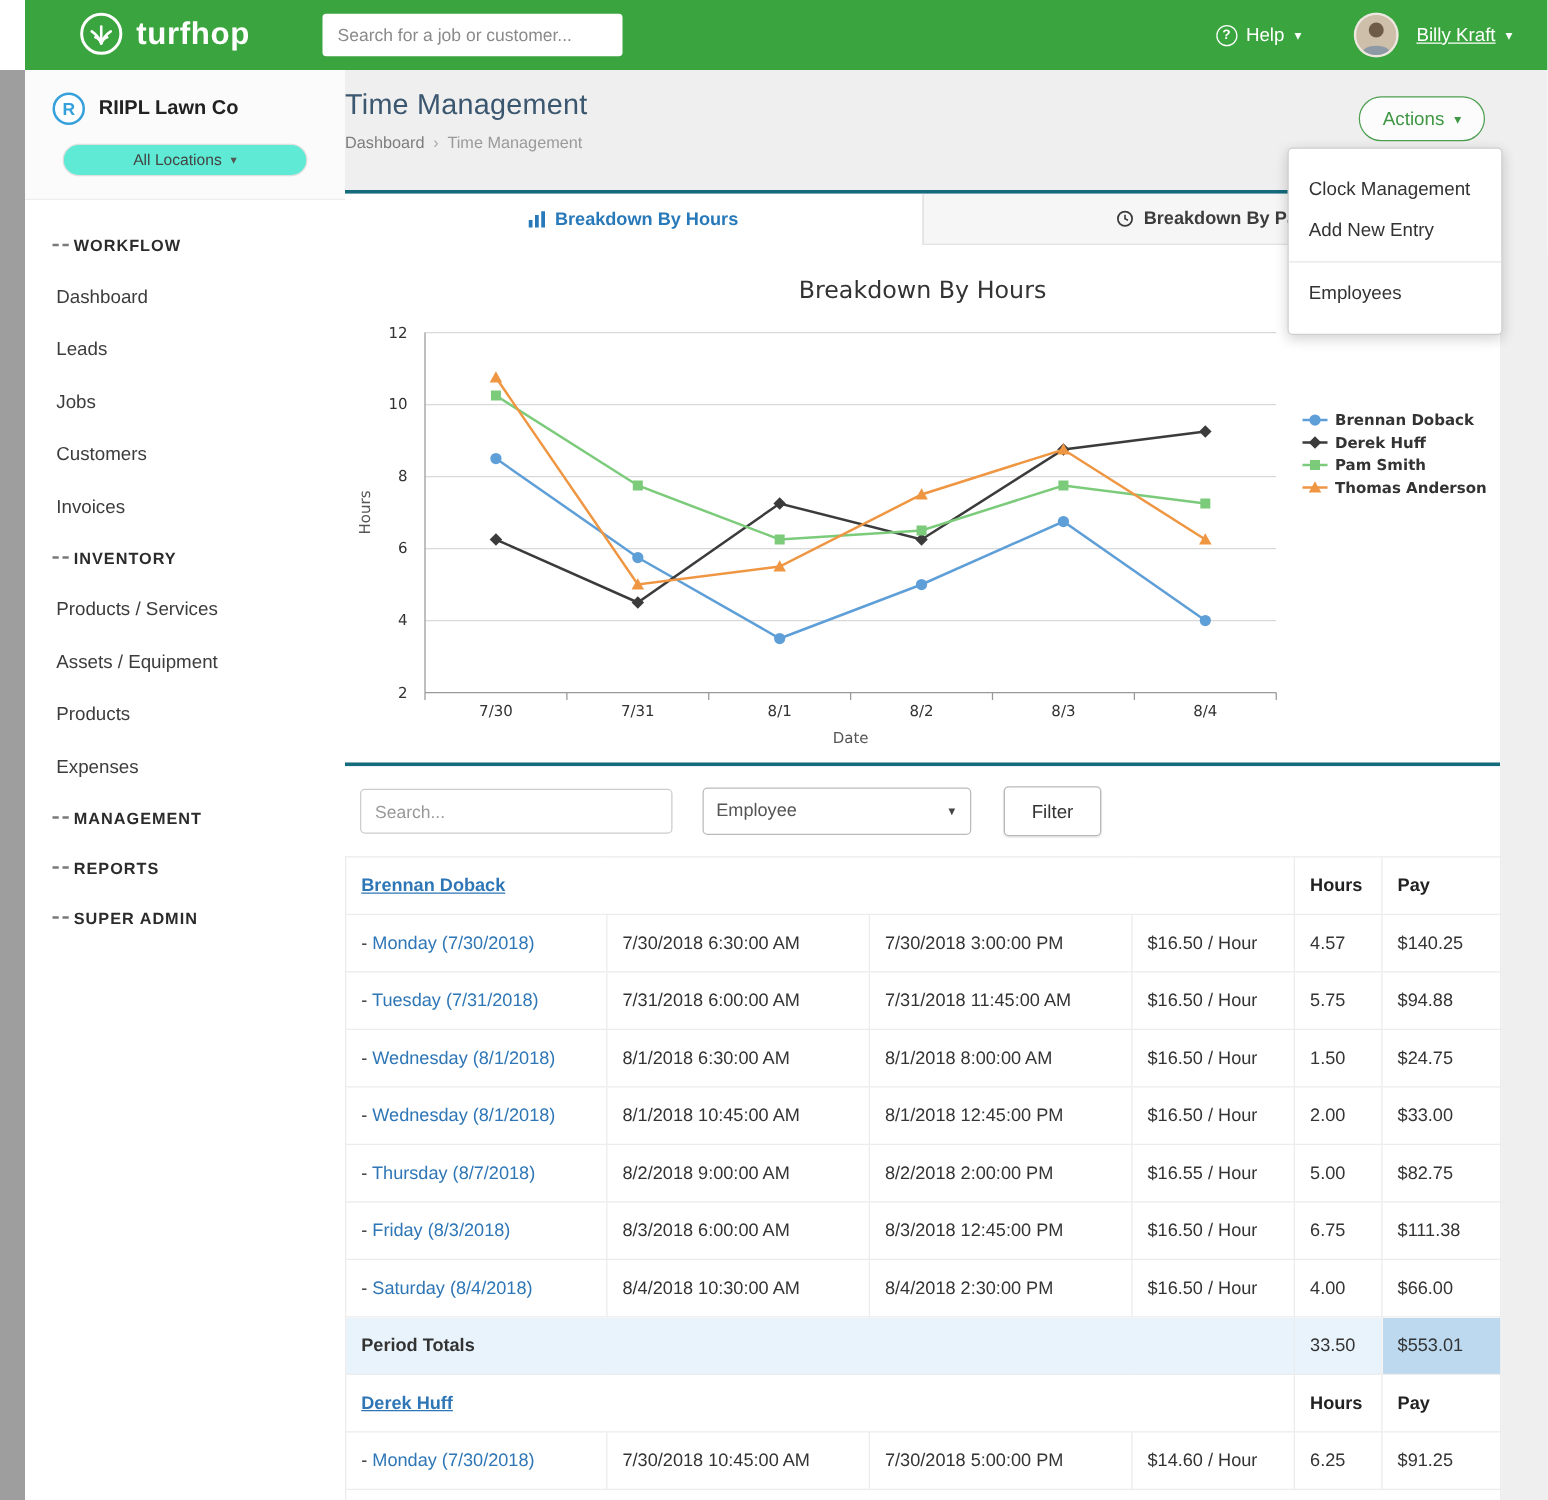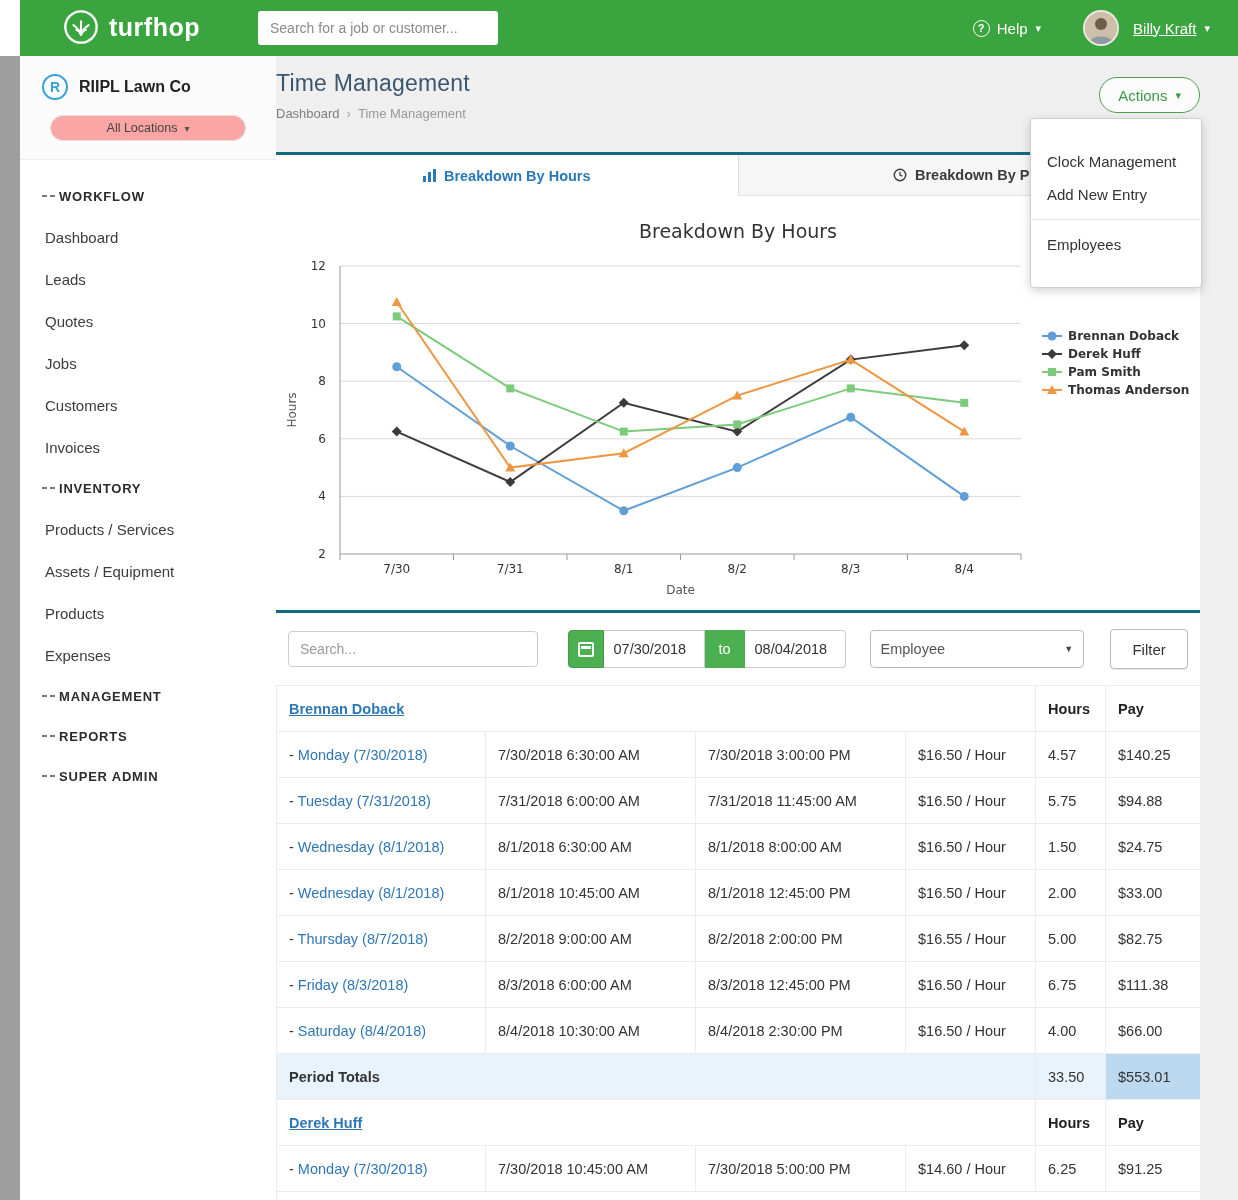--- a/index.html
+++ b/index.html
@@ -20,37 +20,37 @@
   .avatar{width:36px;height:36px;border-radius:50%;overflow:hidden;background:#d8cbb8;border:2px solid rgba(255,255,255,.55);margin-right:14px;cursor:pointer;flex:none;}
   .user-name{font-size:15px;cursor:pointer;text-decoration:underline;}
 
   
   .left-strip{position:absolute;left:0;top:56px;width:20px;height:1144px;background:#9e9e9e;}
   .sidebar{position:absolute;left:20px;top:56px;width:256px;height:1144px;background:#fff;}
   .side-top{background:#fbfbfb;border-bottom:1px solid #eee;padding:18px 0 16px 0;height:104px;}
   .company-row{display:flex;align-items:center;padding-left:22px;}
   .r-badge{width:26px;height:26px;border:2px solid #35a0dc;border-radius:50%;color:#35a0dc;font-weight:bold;font-size:14px;display:flex;align-items:center;justify-content:center;background:#fff;flex:none;}
   .company-name{font-size:16px;font-weight:600;color:#222;margin-left:11px;}
-  .loc-pill{margin:15px auto 0;width:196px;height:26px;background:#fca5a5;border:1px solid #e0e0e0;border-radius:13px;display:flex;align-items:center;justify-content:center;font-size:12.5px;color:#444;cursor:pointer;}
+  .loc-pill{margin:15px auto 0;width:196px;height:26px;background:#5eead4;border:1px solid #e0e0e0;border-radius:13px;display:flex;align-items:center;justify-content:center;font-size:12.5px;color:#444;cursor:pointer;}
   .loc-pill .caret{color:#555;margin-left:7px;font-size:10px;}
   .side-nav{padding-top:16px;}
   .nav-section{height:40px;display:flex;align-items:center;padding-left:22px;font-size:13px;font-weight:bold;letter-spacing:.8px;color:#2b2b2b;}
   .dash-icon{display:inline-block;width:5px;height:2px;background:#7a7a7a;box-shadow:8px 0 0 #7a7a7a;margin-right:12px;}
   .nav-item{height:42px;display:flex;align-items:center;padding-left:25px;font-size:15px;color:#3c3c3c;cursor:pointer;}
 
   
   .main{position:absolute;left:276px;top:56px;width:962px;height:1144px;background:#efefef;overflow:hidden;}
   .page-header{position:relative;height:96px;}
   .page-title{font-size:23px;font-weight:500;color:#3b566f;padding-top:14px;letter-spacing:.2px;}
   .breadcrumb{margin-top:9px;font-size:13px;color:#9a9a9a;}
   .breadcrumb a{color:#7d7d7d;text-decoration:none;cursor:pointer;}
   .crumb-sep{margin:0 7px;color:#aaa;}
-  .actions-btn{position:absolute;right:38px;top:21px;height:36px;padding:0 18px;background:#fcfcfc;border:1px solid #4c9f50;border-radius:18px;color:#3f9643;font-size:15px;display:flex;align-items:center;cursor:pointer;font-family:"Liberation Sans",sans-serif;}
+  .actions-btn{position:absolute;right:50px;top:21px;height:36px;padding:0 18px;background:#fcfcfc;border:1px solid #4c9f50;border-radius:18px;color:#3f9643;font-size:15px;display:flex;align-items:center;cursor:pointer;font-family:"Liberation Sans",sans-serif;}
   .actions-btn .caret{color:#3f9643;}
-  .actions-menu{position:absolute;right:36px;top:62px;width:172px;background:#fff;border:1px solid #cfcfcf;border-radius:4px;box-shadow:0 3px 10px rgba(0,0,0,.18);padding:26px 0;z-index:50;}
+  .actions-menu{position:absolute;right:36px;top:62px;width:172px;background:#fff;border:1px solid #cfcfcf;border-radius:4px;box-shadow:0 3px 10px rgba(0,0,0,.18);padding:16px 0;z-index:50;}
   .menu-item{height:33px;display:flex;align-items:center;padding:0 16px;font-size:15px;color:#333;cursor:pointer;white-space:nowrap;}
   .menu-divider{height:1px;background:#e5e5e5;margin:8px 0;}
 
   
   .tabs{width:924px;height:44px;display:flex;border-top:3px solid #136b7c;}
   .tab{flex:1;display:flex;align-items:center;justify-content:center;font-size:14.5px;font-weight:600;cursor:pointer;background:#f6f6f6;color:#3c3c3c;border-bottom:1px solid #e2e2e2;}
   .tab.active{background:#fff;color:#2879b9;border-bottom:none;}
   .tab + .tab{border-left:1px solid #ddd;}
   .bars-icon{display:inline-flex;align-items:flex-end;margin-right:8px;height:13px;}
   .bars-icon i{display:block;width:3px;background:#2879b9;margin-right:2px;}
@@ -139,21 +139,20 @@
       <span class="caret">▾</span>
     </div>
   </div>
   <div class="side-nav" id="side-nav">
       <div class="nav-section">
         <span class="dash-icon"></span>
         <span>WORKFLOW</span>
       </div>
       <div class="nav-item">Dashboard</div>
       <div class="nav-item">Leads</div>
-      <div class="nav-item">Quotes</div>
       <div class="nav-item">Jobs</div>
       <div class="nav-item">Customers</div>
       <div class="nav-item">Invoices</div>
       <div class="nav-section">
         <span class="dash-icon"></span>
         <span>INVENTORY</span>
       </div>
       <div class="nav-item">Products / Services</div>
       <div class="nav-item">Assets / Equipment</div>
       <div class="nav-item">Products</div>
@@ -284,28 +283,20 @@
         <line x1="766" x2="786" y1="194" y2="194" stroke="#ef9643" stroke-width="2"></line>
         <path d="M776 189L781 198L771 198Z" fill="#ef9643"></path>
         <text x="792" y="198" font-size="12" fill="#333" font-weight="bold">Thomas Anderson</text>
       </svg>
   </div>
 
   <div class="teal-divider"></div>
 
   <div class="filter-bar">
     <input class="table-search" placeholder="Search..." style="">
-    <div class="date-group">
-      <button class="cal-btn">
-          <span class="cal-icon"></span>
-        </button>
-      <input class="date-input" value="07/30/2018" style="">
-      <span class="to-badge">to</span>
-      <input class="date-input" value="08/04/2018" style="">
-    </div>
     <div class="emp-select">
       <span>Employee</span>
       <span class="sel-arrow">▼</span>
     </div>
     <button class="filter-btn">Filter</button>
   </div>
 
   <table class="time-table">
     <colgroup>
       <col style="width:209px">

